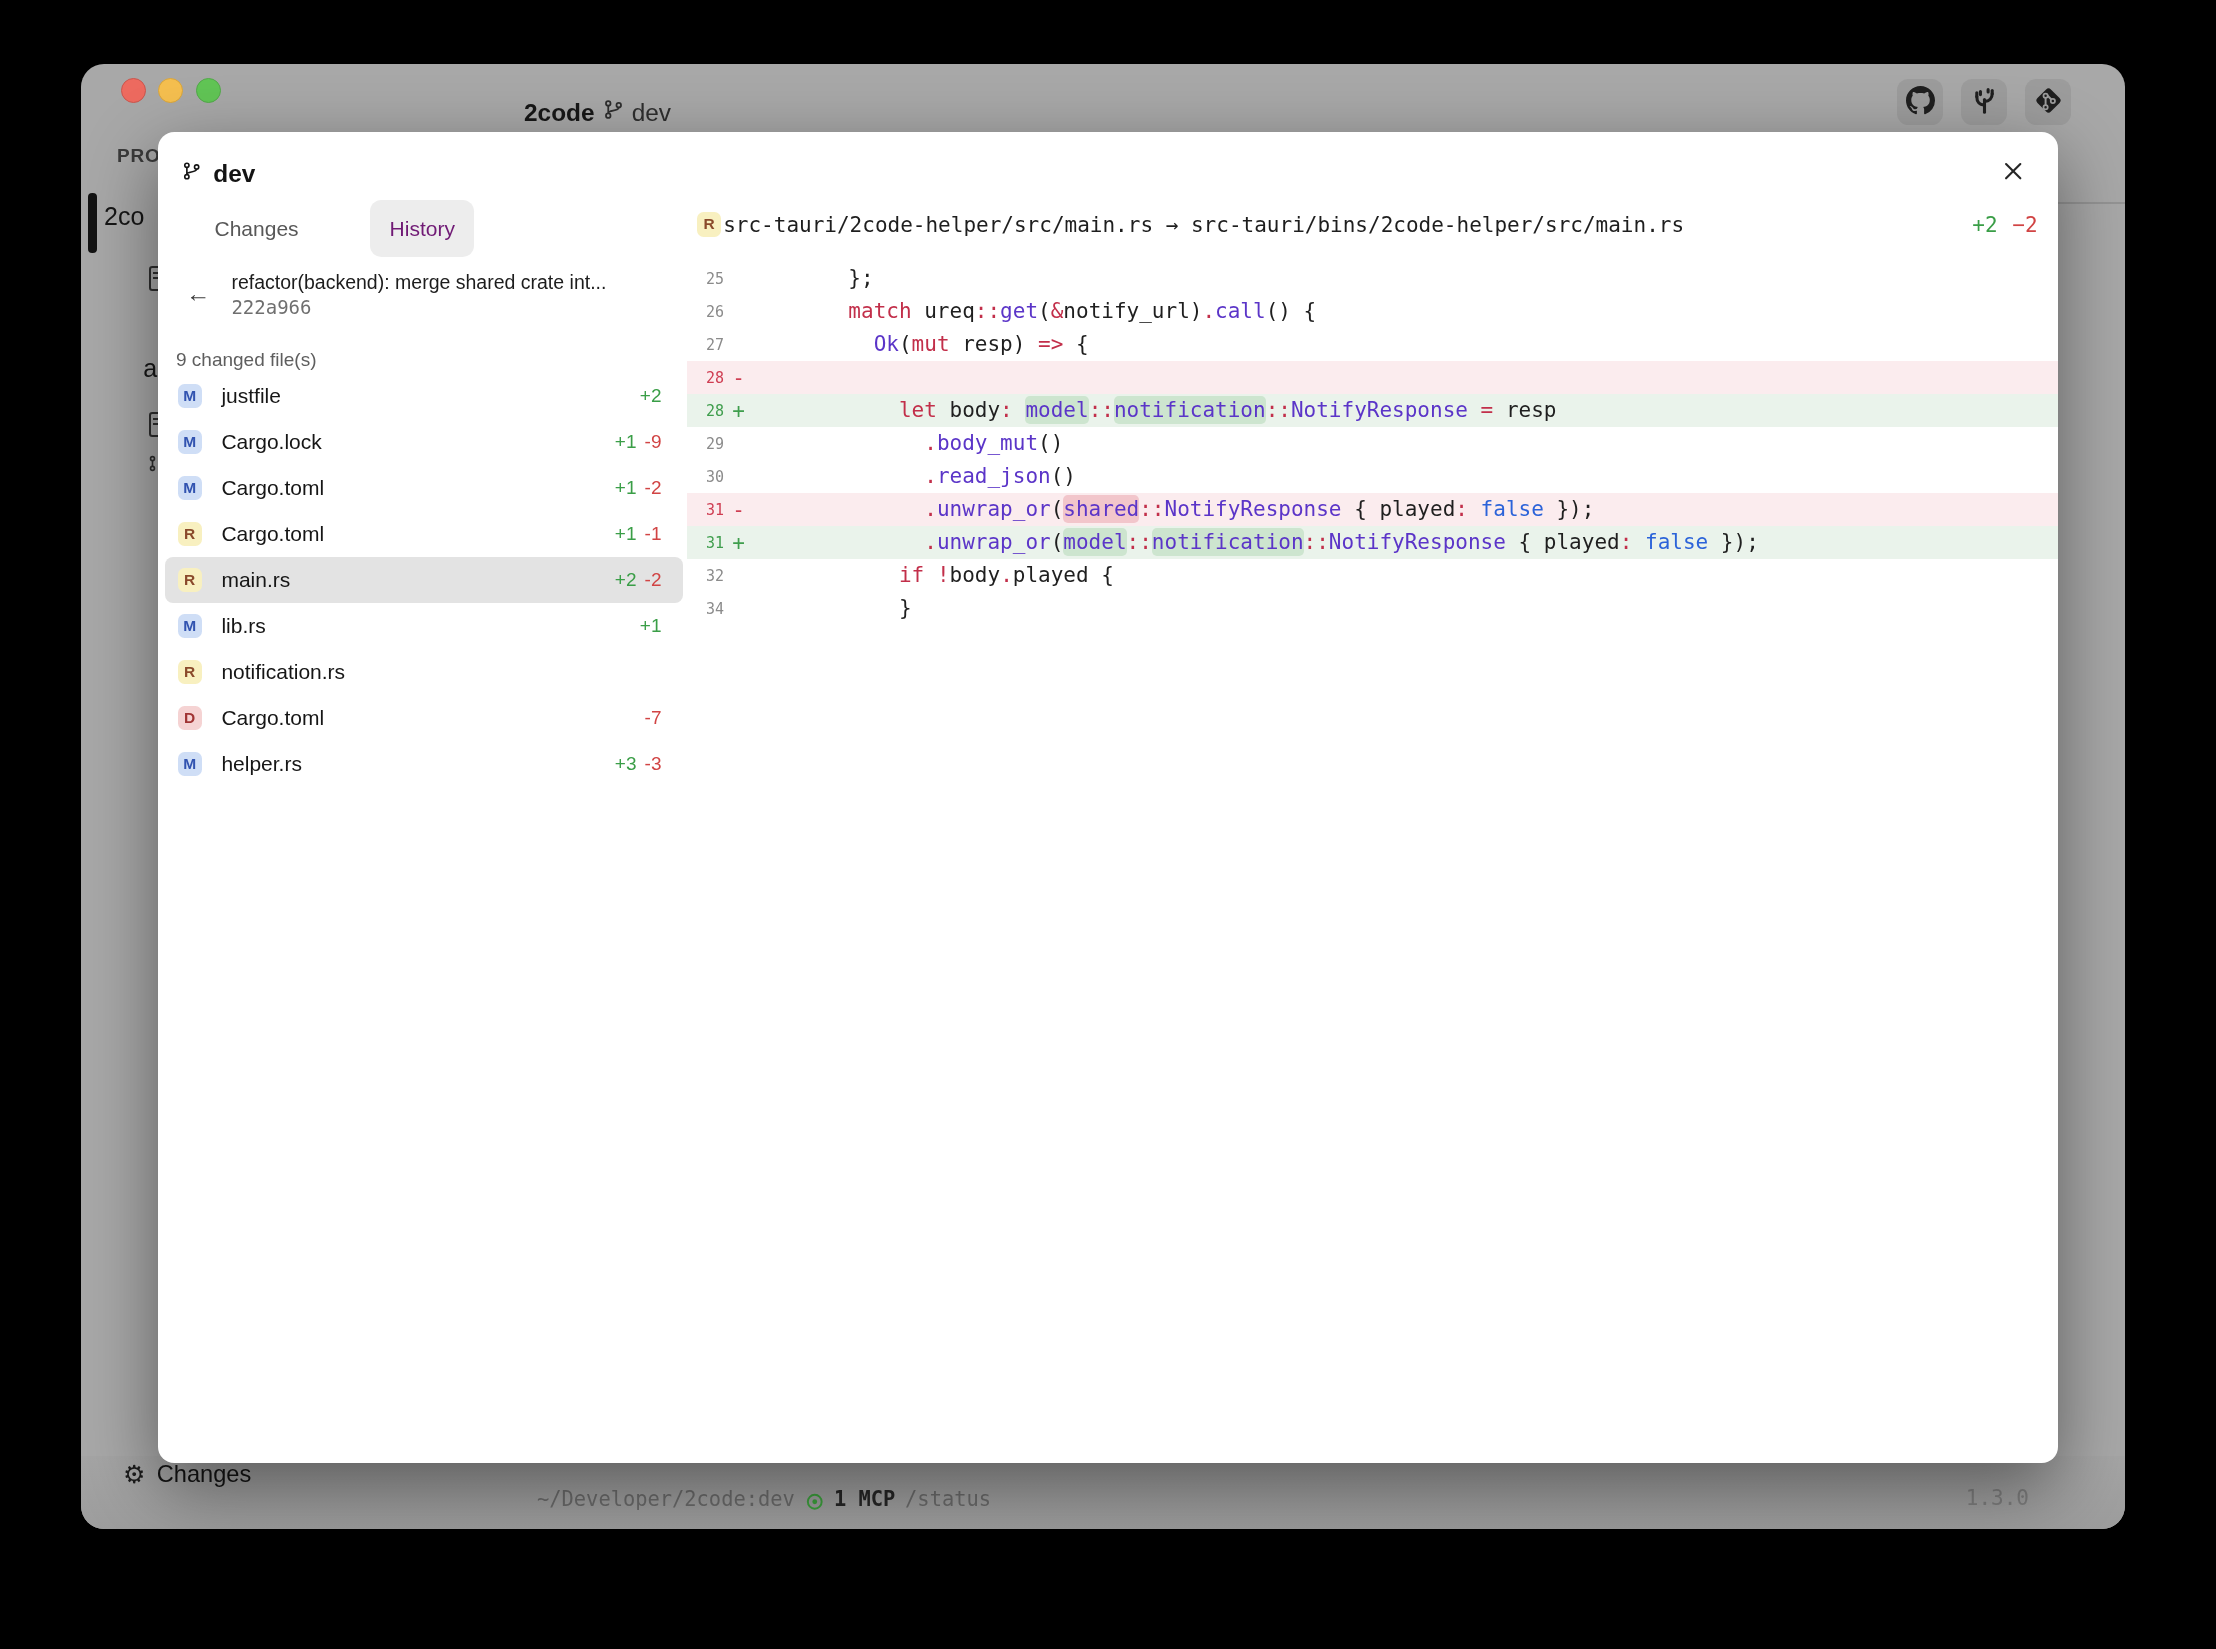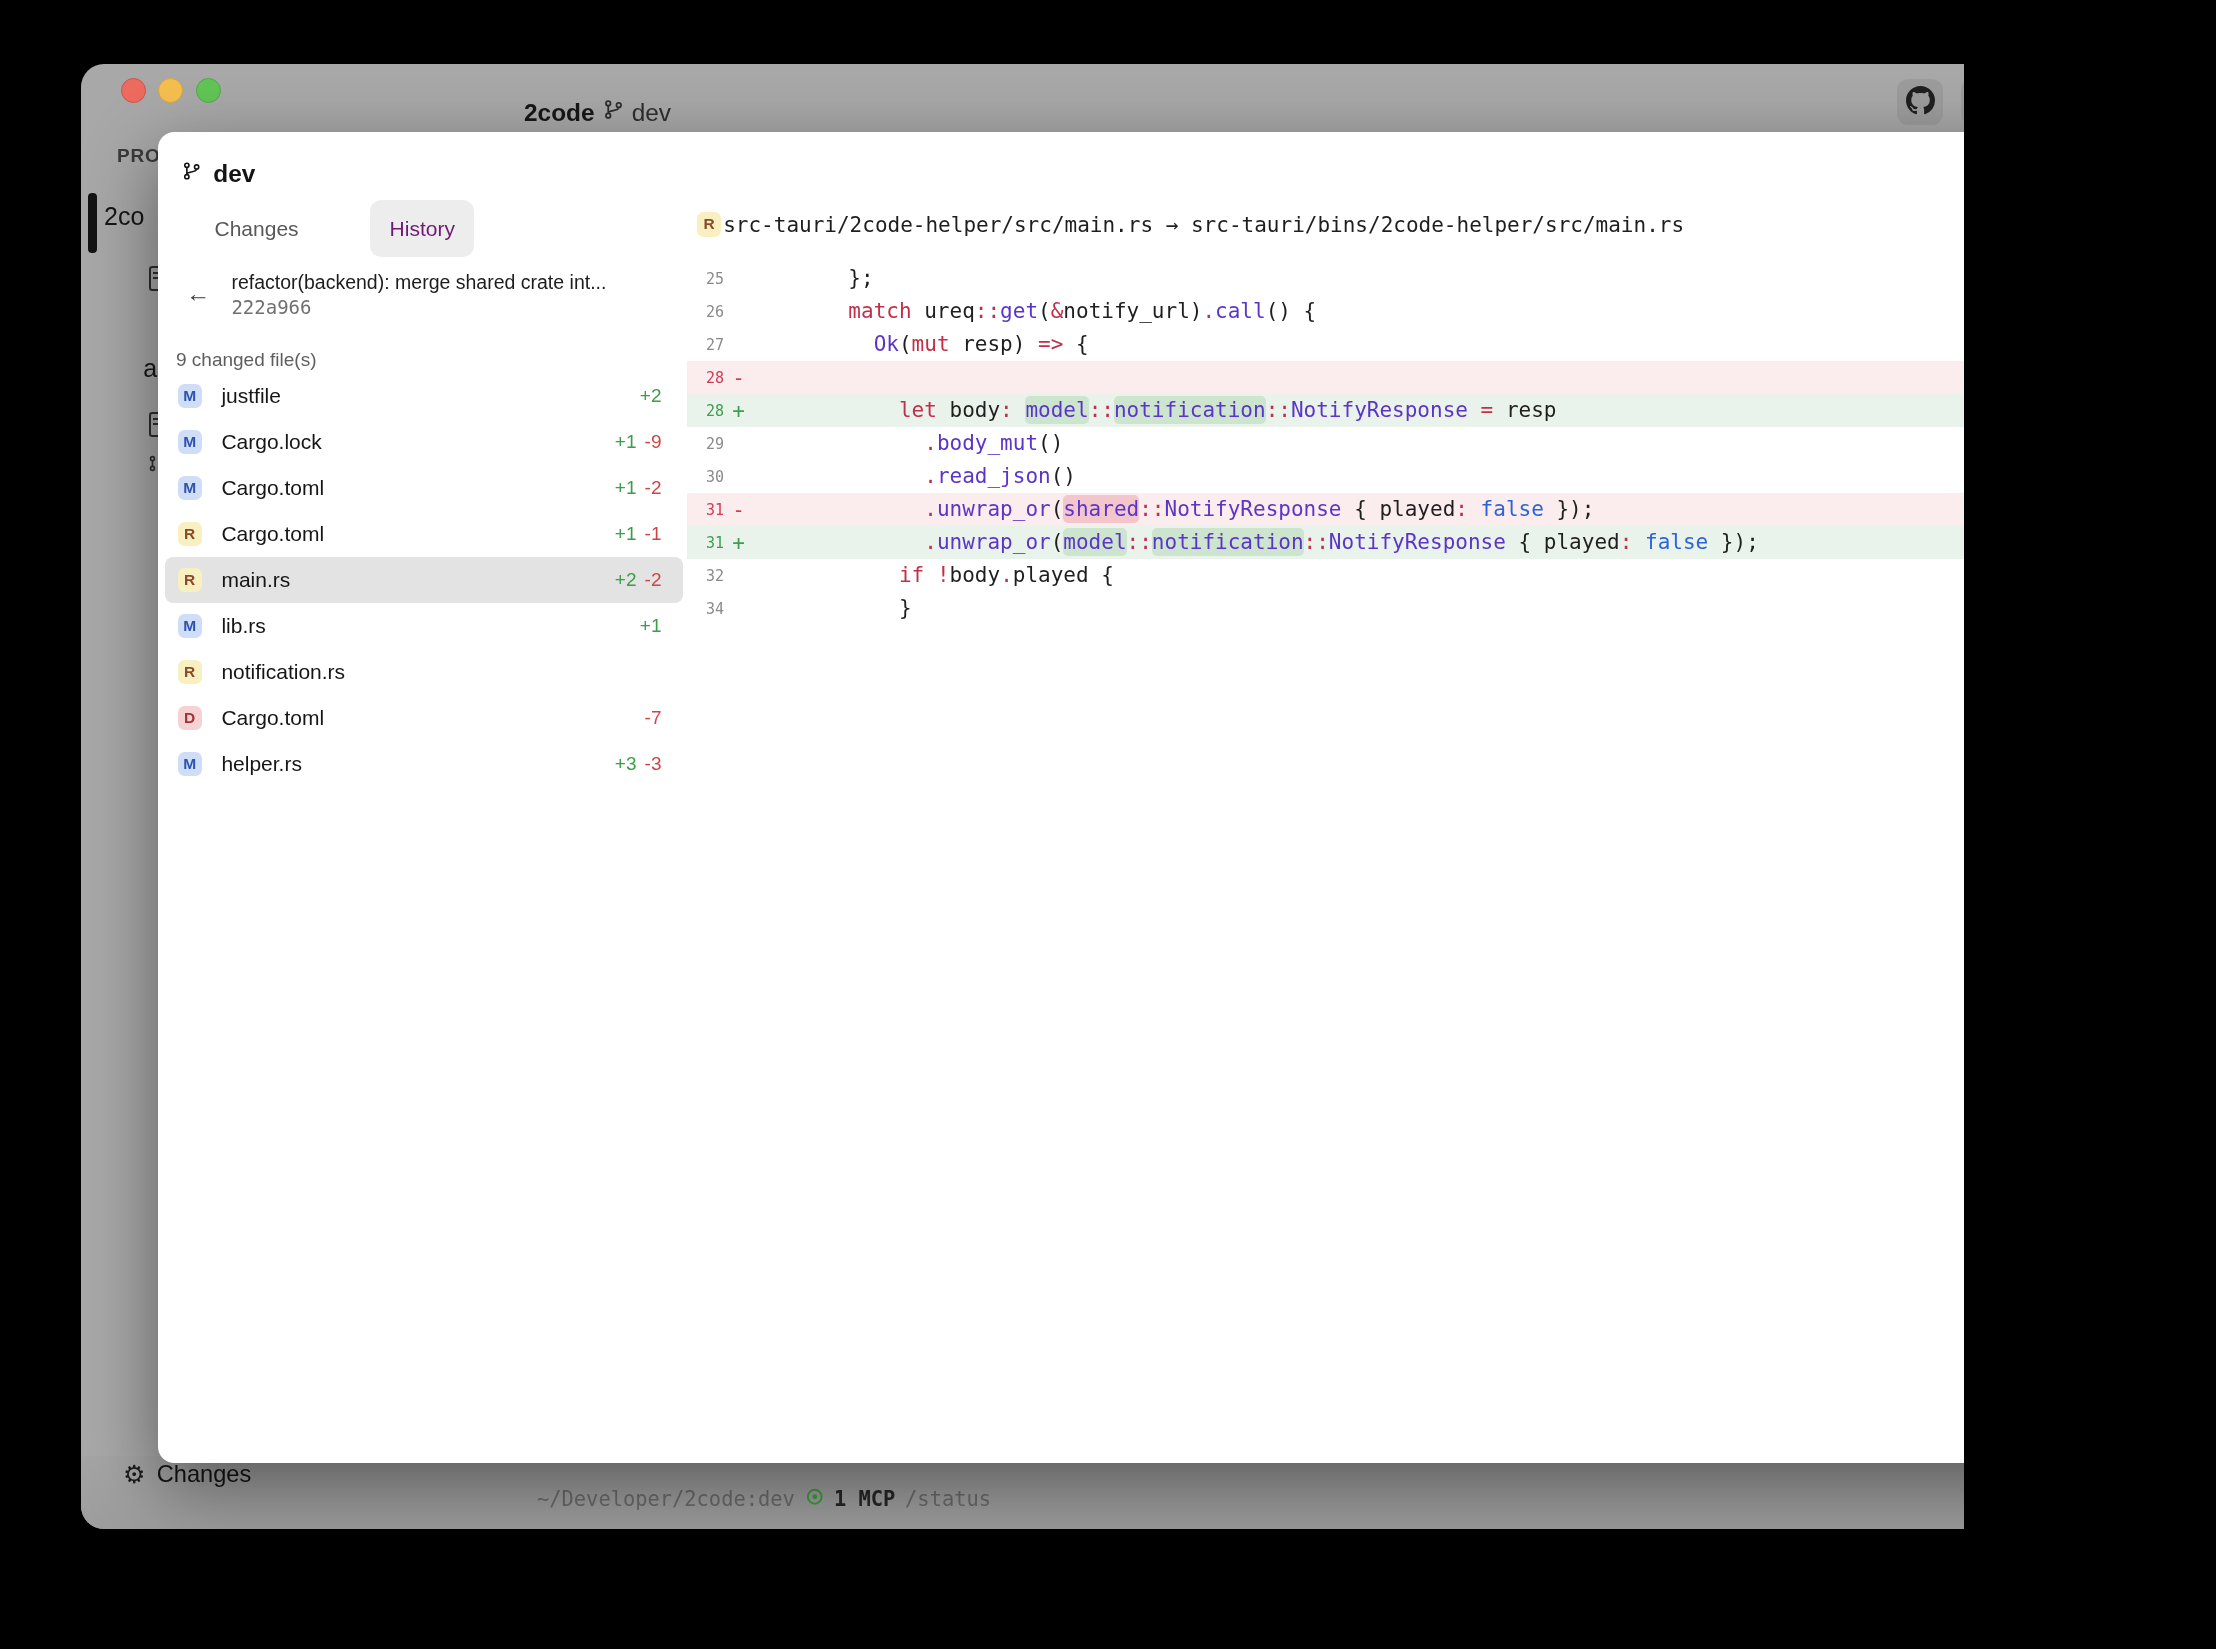--- a/index.html
+++ b/index.html
@@ -1,16 +1,16 @@
 <!DOCTYPE html>
 <html style="--window-bg: #a8a8a8; --btn-bg: #9c9c9c; --tl-red: #ed6a5f; --tl-yellow: #f5bf4f; --tl-green: #61c555; --tab-active-bg: #ededed; --row-selected: #e3e3e3; --accent-green: #3a9e47; --accent-red: #d14444; --badge-m-bg: #cfdef6; --badge-m-fg: #3153b0; --badge-r-bg: #f8f0c0; --badge-r-fg: #8a4a2b; --badge-d-bg: #f5d3d3; --badge-d-fg: #a03434; --del-bg: #fbecee; --del-word: #f2c6cb; --add-bg: #eaf3eb; --add-word: #cde5cf; --kw: #c22f4a; --fn: #5b35c8; --lit: #2b63d9; --fg: #1f1f1f; --ln: #8b8b8b; --ln-del: #cf3d52; --ln-add: #3f9e4d; --status-dim: #6c6c6c; --mcp-green: #3da13d;font-size:13px"><head>
 <meta charset="utf-8">
 <style>
   html,body{margin:0;padding:0;background:#000;}
-  .stage{position:relative;width:1964px;height:1650px;background:#000;overflow:hidden;
+  .stage{position:relative;width:2216px;height:1650px;background:#000;overflow:hidden;
          font-family:"Liberation Sans",sans-serif;}
   .mono{font-family:"DejaVu Sans Mono",monospace;}
 
   
   .window{position:absolute;left:81px;top:64px;width:2044px;height:1465px;
           background:var(--window-bg);border-radius:23px;overflow:hidden;}
   .tl{position:absolute;width:23px;height:23px;border-radius:50%;}
   .tl.red{left:40px;top:14px;background:var(--tl-red);border:0.8px solid #c9564e;}
   .tl.yellow{left:77px;top:14px;background:var(--tl-yellow);border:0.8px solid #d8a53c;}
   .tl.green{left:115px;top:14px;background:var(--tl-green);border:0.8px solid #53a94a;}
@@ -34,21 +34,21 @@
   .mini-doc{width:16.3px;height:21px;border:2px solid #2e2e2e;border-radius:3.3px;position:relative;}
   .mini-doc:before{content:"";position:absolute;left:2.4px;top:4.1px;width:8.1px;height:2px;background:#2e2e2e;}
   .mini-doc:after{content:"";position:absolute;left:2.4px;top:9px;width:8.1px;height:2px;background:#2e2e2e;}
 
   
   .footer-zone{position:absolute;left:0;right:0;bottom:0;height:73px;
                background:linear-gradient(#a5a5a5,#9d9d9d);}
   .settings{position:absolute;left:42px;top:1397px;display:flex;align-items:center;gap:11.4px;
             font-size:23.6px;color:#141414;}
   .gear{font-size:25px;line-height:25px;color:#1c1c1c;}
-  .statusbar{position:absolute;left:456px;top:1423px;display:flex;align-items:flex-start;gap:9.8px;
+  .statusbar{position:absolute;left:456px;top:1423px;display:flex;align-items:flex-end;gap:9.8px;
              font-size:20.4px;color:var(--status-dim);}
   .statusbar .mcp{color:#262626;font-weight:bold;}
   .version{position:absolute;right:96px;top:1422px;font-size:21px;color:#7f7f7f;}
 
   
   .modal{position:absolute;left:158px;top:132px;width:1900px;height:1331px;background:#fff;
          border-radius:16.3px;box-shadow:0 24.4px 73px rgba(0,0,0,.45);}
   .m-head{position:absolute;left:24.4px;top:28px;display:flex;align-items:center;gap:11.4px;
           font-size:24.4px;font-weight:600;color:#141414;}
   .m-close{position:absolute;right:28px;top:24.4px;width:33px;height:33px;display:flex;

